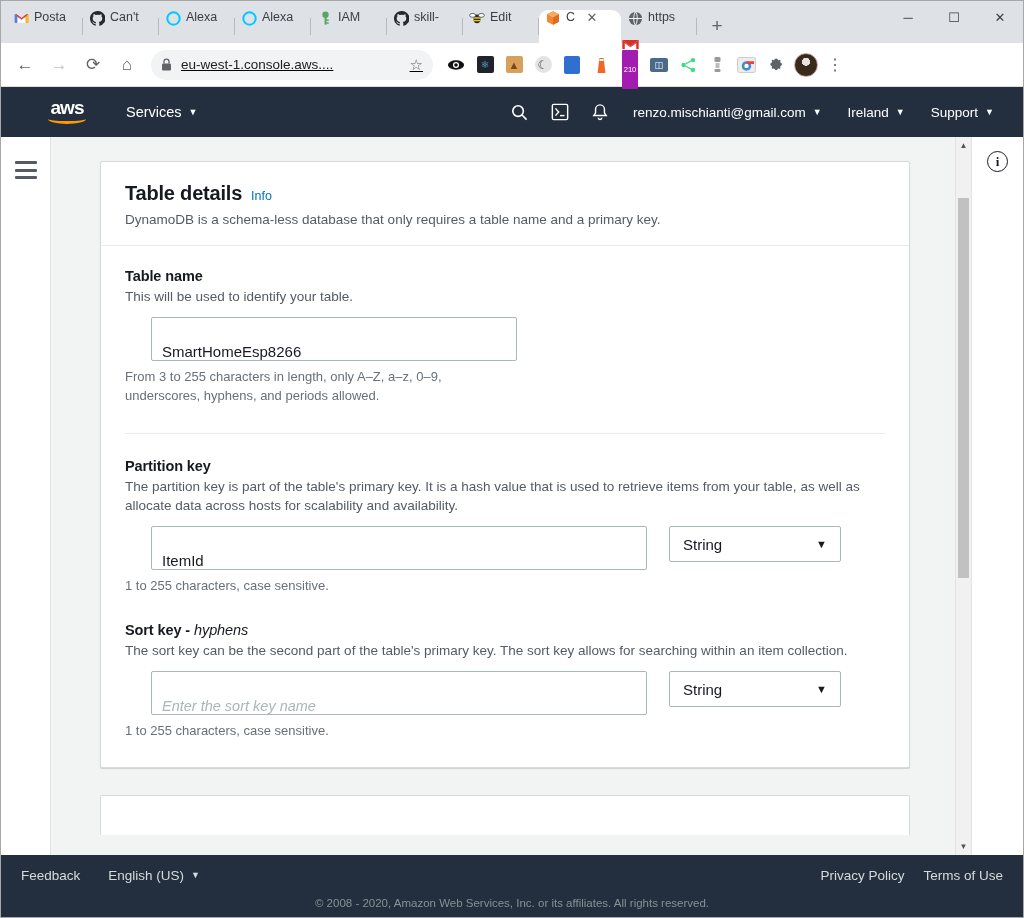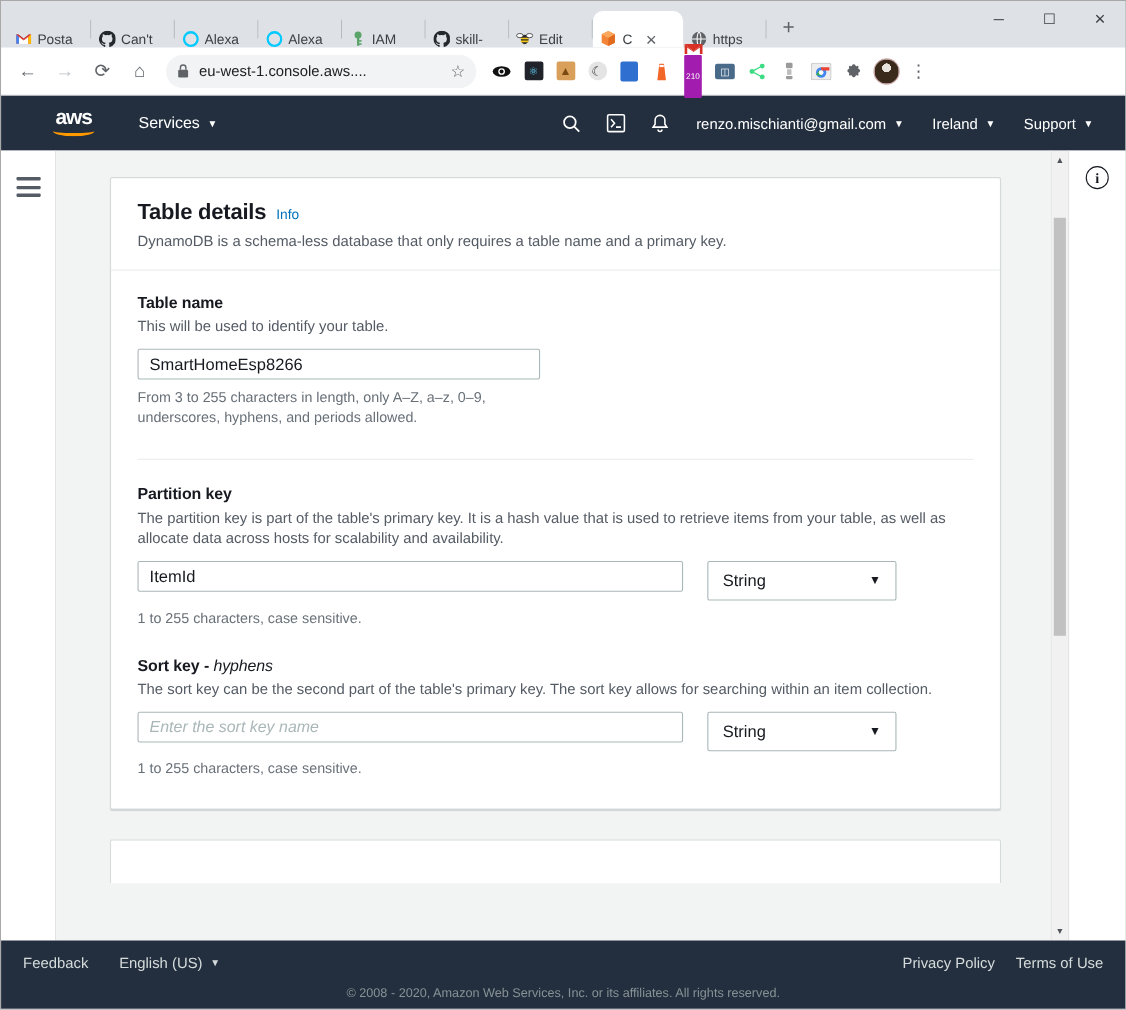--- a/index.html
+++ b/index.html
@@ -25,21 +25,21 @@
     align-items: flex-end;
     padding-left: 6px;
     position: relative;
     flex: 0 0 42px;
   }
 
   .tab {
     height: 33px;
     width: 76px;
     display: flex;
-    align-items: flex-end;
+    align-items: flex-start;
     gap: 5px;
     padding: 0 6px;
     font-size: 12px;
     color: #4b4f52;
     position: relative;
     overflow: hidden;
     white-space: nowrap;
     flex: 0 0 auto;
   }
   .tab:not(.active)::after {
@@ -120,20 +120,21 @@
   #omnibox {
     flex: 0 0 282px;
     height: 30px;
     background: #f1f3f4;
     border-radius: 15px;
     display: flex;
     align-items: center;
     padding: 0 10px;
     margin-left: 6px;
     gap: 9px;
+    text-decoration: underline;
   }
   #omnibox-url {
     flex: 1 1 auto;
     font-size: 13.5px;
     color: #202124;
     white-space: nowrap; overflow: hidden;
   }
   .omni-icon { font-size: 12px; color: #5f6368; display:flex; align-items:center;}
   #ext-icons {
     display: flex; align-items: center;
@@ -298,29 +299,30 @@
   .field-label .opt { font-weight: normal; font-style: italic; }
   .field-desc {
     font-size: 13.5px;
     color: #545b64;
     margin-top: 3px;
     line-height: 1.42;
     max-width: 745px;
   }
   .txt-input {
     margin-top: 11px;
-    height: 28px;
+    height: 44px;
     border: 1px solid #aab7b8;
     border-radius: 2px;
     background: #fff;
     display: flex;
-    align-items: center;
+    align-items: flex-end;
     padding: 0 10px;
     font-size: 15px;
     color: #16191f;
+    margin-left: 26px;
   }
   .txt-input.placeholder { color: #aab7b8; font-style: italic; font-size: 14.5px; }
   .field-hint {
     font-size: 13px;
     color: #687078;
     margin-top: 7px;
     line-height: 1.45;
   }
   .divider {
     height: 1px;

